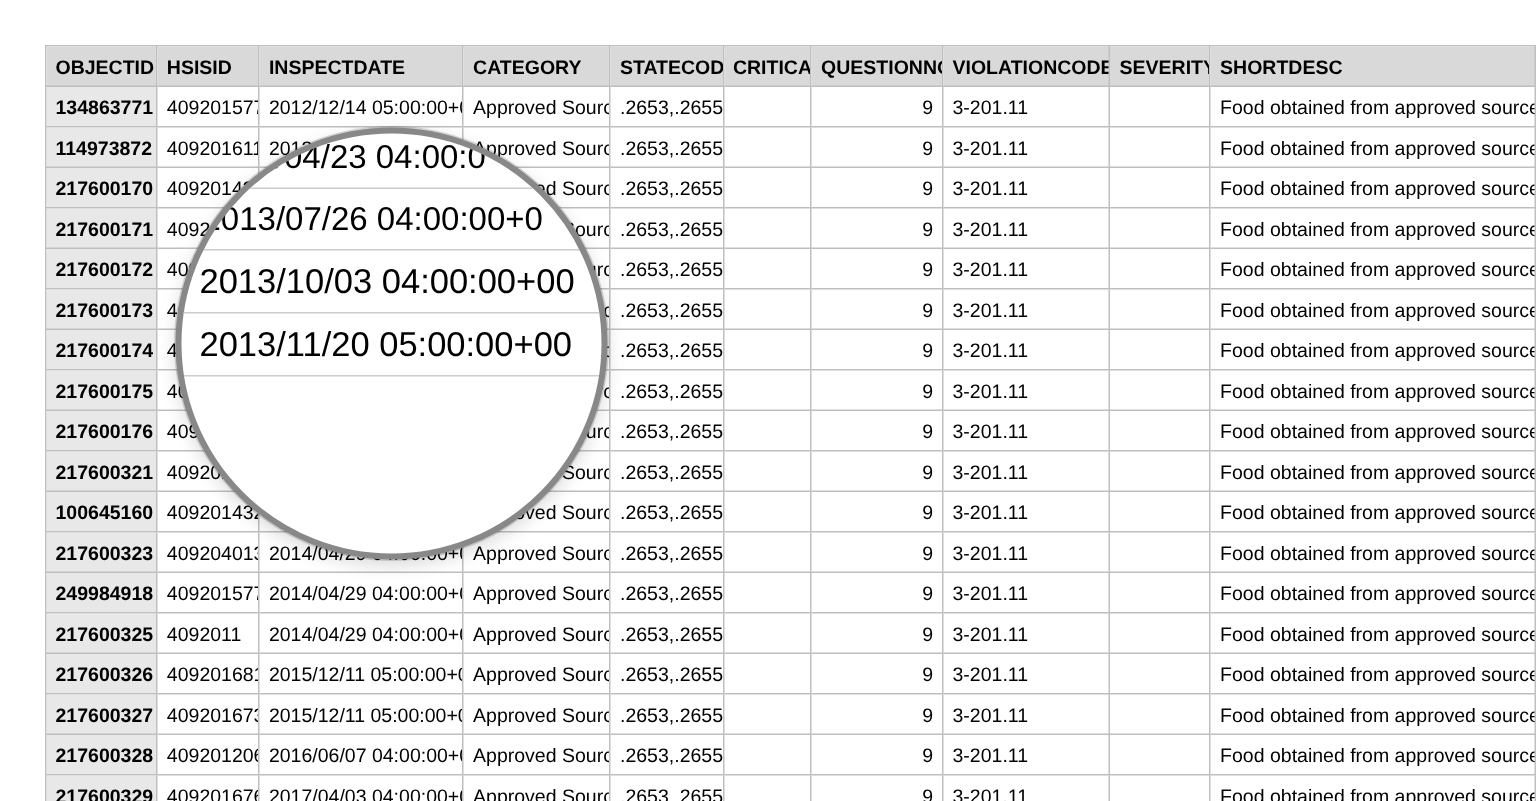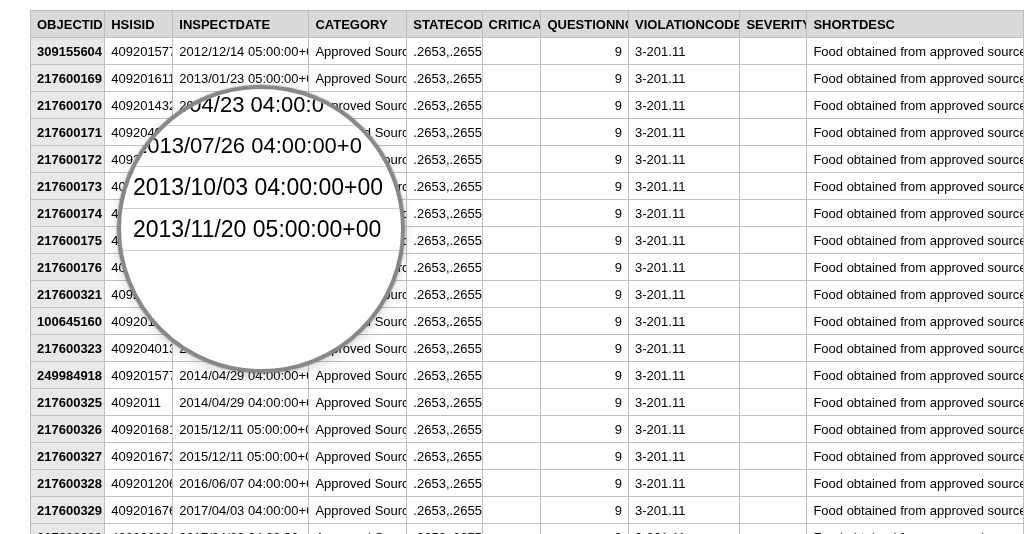--- a/index.html
+++ b/index.html
@@ -11,21 +11,21 @@
     color: #000;
     width: 1024px;
     height: 534px;
     overflow: hidden;
   }
   .wrap {
     position: relative;
     width: 1024px;
     height: 534px;
     box-sizing: border-box;
-    padding: 10px 0 0 30px;
+    padding: 30px 0 0 30px;
   }
   table {
     border-collapse: collapse;
     table-layout: fixed;
     width: 994px;
   }
   th, td {
     border: 1px solid #bfbfbf;
     padding: 4px 6px;
     overflow: hidden;
@@ -108,33 +108,33 @@
         <th>STATECODE</th>
         <th>CRITICAL</th>
         <th>QUESTIONNO</th>
         <th>VIOLATIONCODE</th>
         <th>SEVERITY</th>
         <th>SHORTDESC</th>
       </tr>
     </thead>
     <tbody id="tbody">
         <tr>
-          <td class="idx">309155604</td>
+          <td class="idx">134863771</td>
           <td>4092015776</td>
           <td>2012/12/14 05:00:00+00</td>
           <td>Approved Source</td>
           <td>.2653,.2655</td>
           <td></td>
           <td class="c-ques">9</td>
           <td>3-201.11</td>
           <td></td>
           <td>Food obtained from approved source</td>
         </tr>
         <tr>
-          <td class="idx">217600169</td>
+          <td class="idx">114973872</td>
           <td>4092016116</td>
           <td>2013/01/23 05:00:00+00</td>
           <td>Approved Source</td>
           <td>.2653,.2655</td>
           <td></td>
           <td class="c-ques">9</td>
           <td>3-201.11</td>
           <td></td>
           <td>Food obtained from approved source</td>
         </tr>

